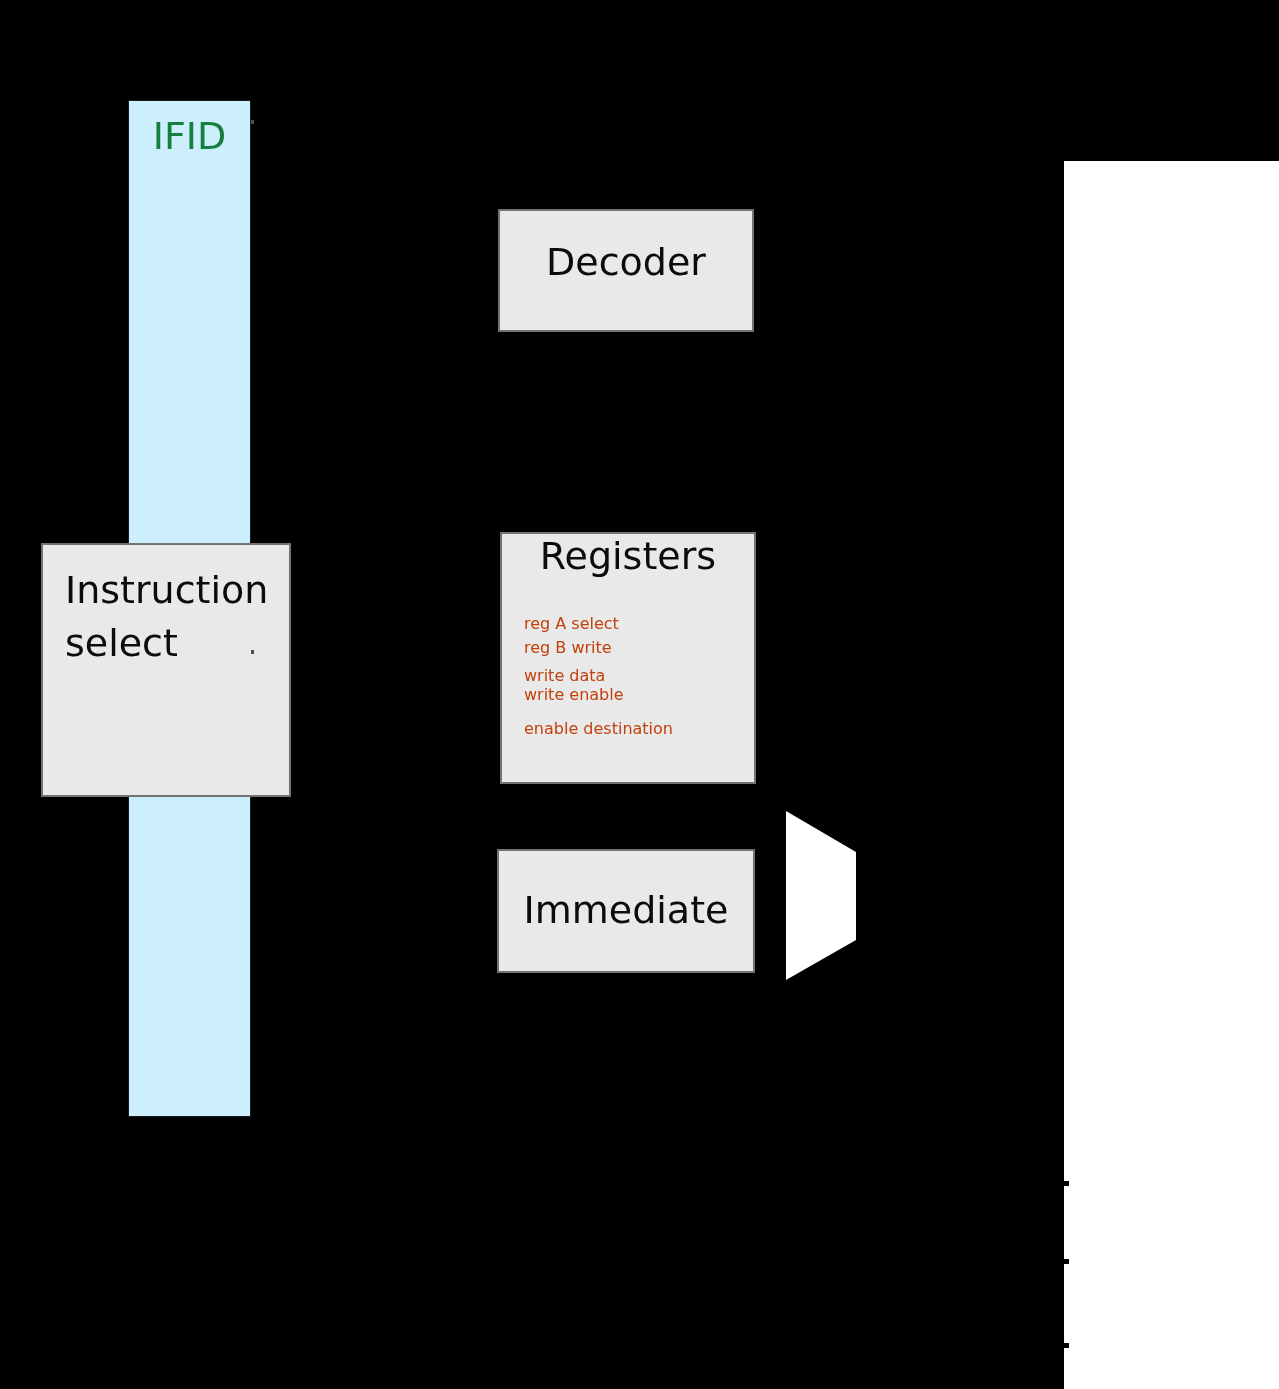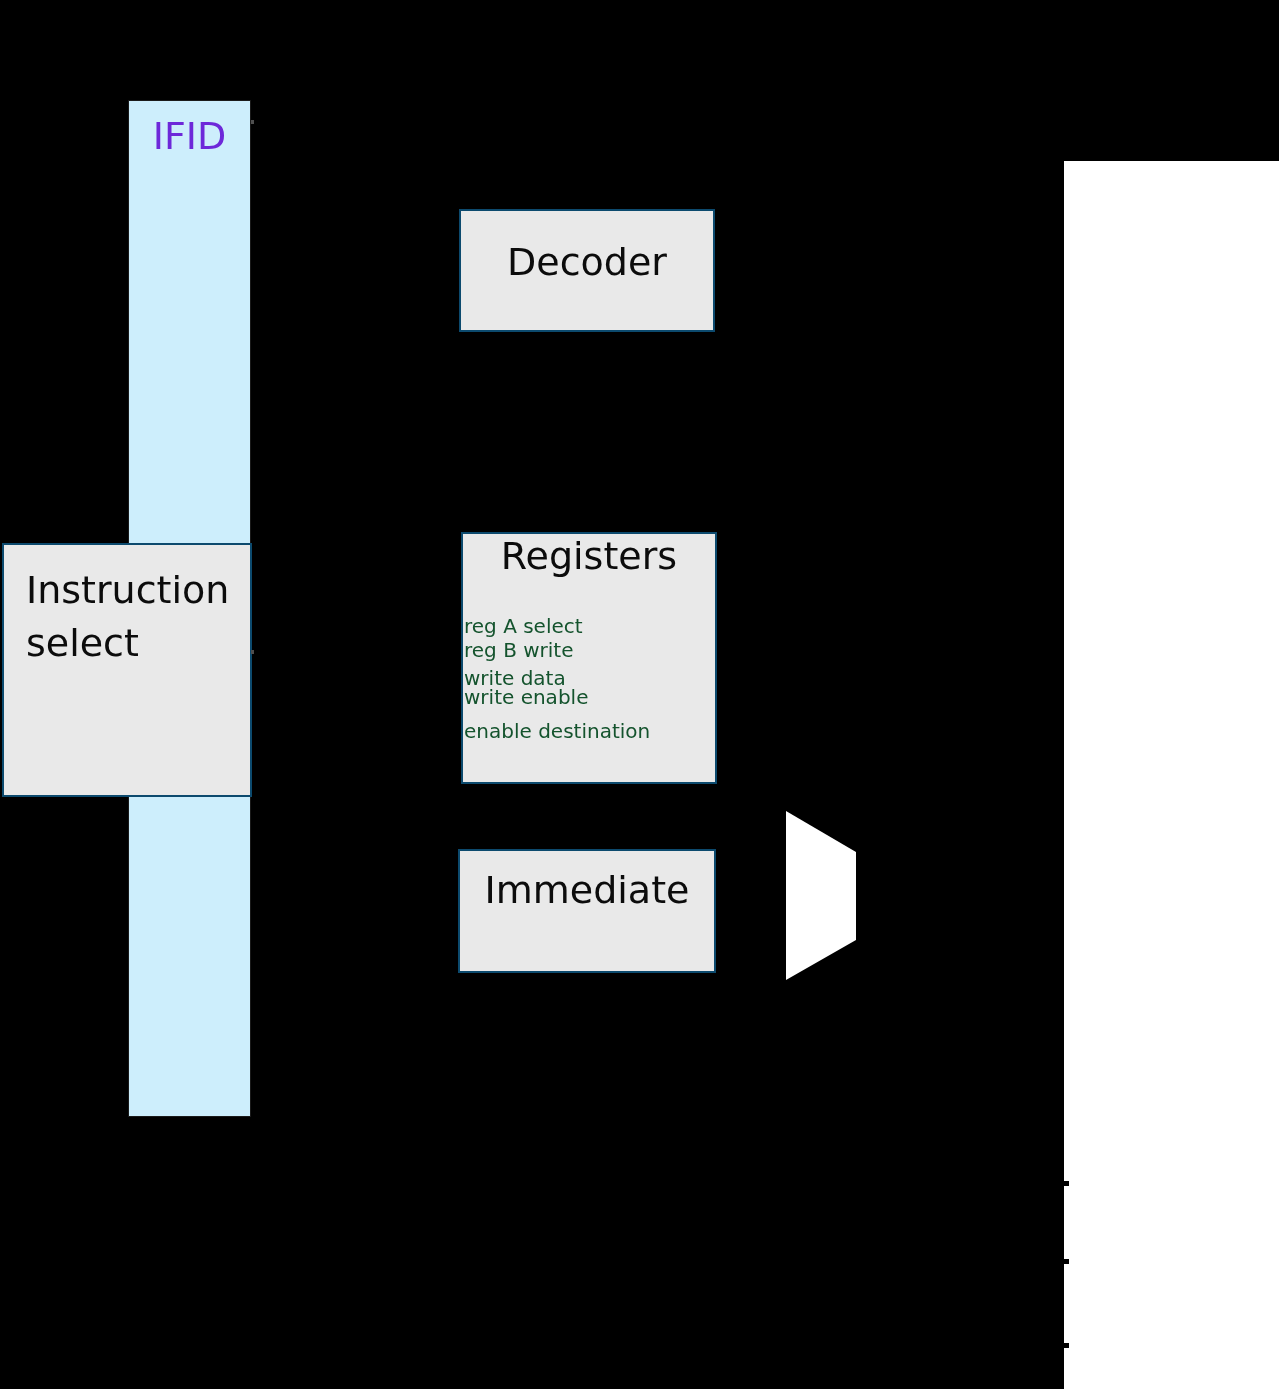--- a/index.html
+++ b/index.html
@@ -27,49 +27,50 @@
   .latch{
     position:absolute;top:100px;height:1017px;
     background:var(--latch-fill);
     border:1px solid #1a1a1a;
     box-sizing:border-box;
   }
   .latch.ifid{left:128px;width:123px;}
   .latch.idex{left:914px;width:124px;}
   .latch-label{
     padding-top:16px;text-align:center;
-    font-size:38px;line-height:1;color:#6d28d9;
+    font-size:38px;line-height:1;color:#15803d;
   }
   
   .box{
     position:absolute;
     background:var(--block-fill);
-    border:2px solid #0c4a6e;
+    border:2px solid #737373;
     box-sizing:border-box;
+    margin-left:39px;
   }
   .box-label{font-size:38px;line-height:1;color:#0c0c0c;}
   .imem{left:2px;top:543px;width:250px;height:254px;}
   .imem .box-label{padding:19px 0 0 22px;line-height:53px;}
   .decoder{left:459px;top:209px;width:256px;height:123px;}
   .decoder .box-label{padding-top:32px;text-align:center;}
   .registers{left:461px;top:532px;width:256px;height:252px;}
   .registers .box-title{
     font-size:38px;line-height:1;padding-top:3px;text-align:center;color:#0c0c0c;
   }
   .port{
-    position:absolute;left:1px;
-    font-size:20px;line-height:1.15;color:#14532d;white-space:nowrap;
+    position:absolute;left:22px;
+    font-size:16px;line-height:1.15;color:#c2410c;white-space:nowrap;
   }
   .port.p1{top:81px;}
   .port.p2{top:105px;}
   .port.p3{top:133px;text-align:right;}
   .port.p4{top:152px;}
   .port.p5{top:186px;}
   .immediate{left:458px;top:849px;width:258px;height:124px;}
-  .immediate .box-label{padding-top:20px;text-align:center;}
+  .immediate .box-label{padding-top:40px;text-align:center;}
   
   .mux{position:absolute;left:784px;top:809px;}
   
   .stub{position:absolute;background:#000;}
   .stub.s1{left:1062px;top:1181px;width:7px;height:5px;}
   .stub.s2{left:1062px;top:1259px;width:7px;height:5px;}
   .stub.s3{left:1062px;top:1343px;width:7px;height:5px;}
   
   .dot{position:absolute;background:#4f4f4f;}
   .dot.d1{left:251px;top:120px;width:3px;height:4px;}

